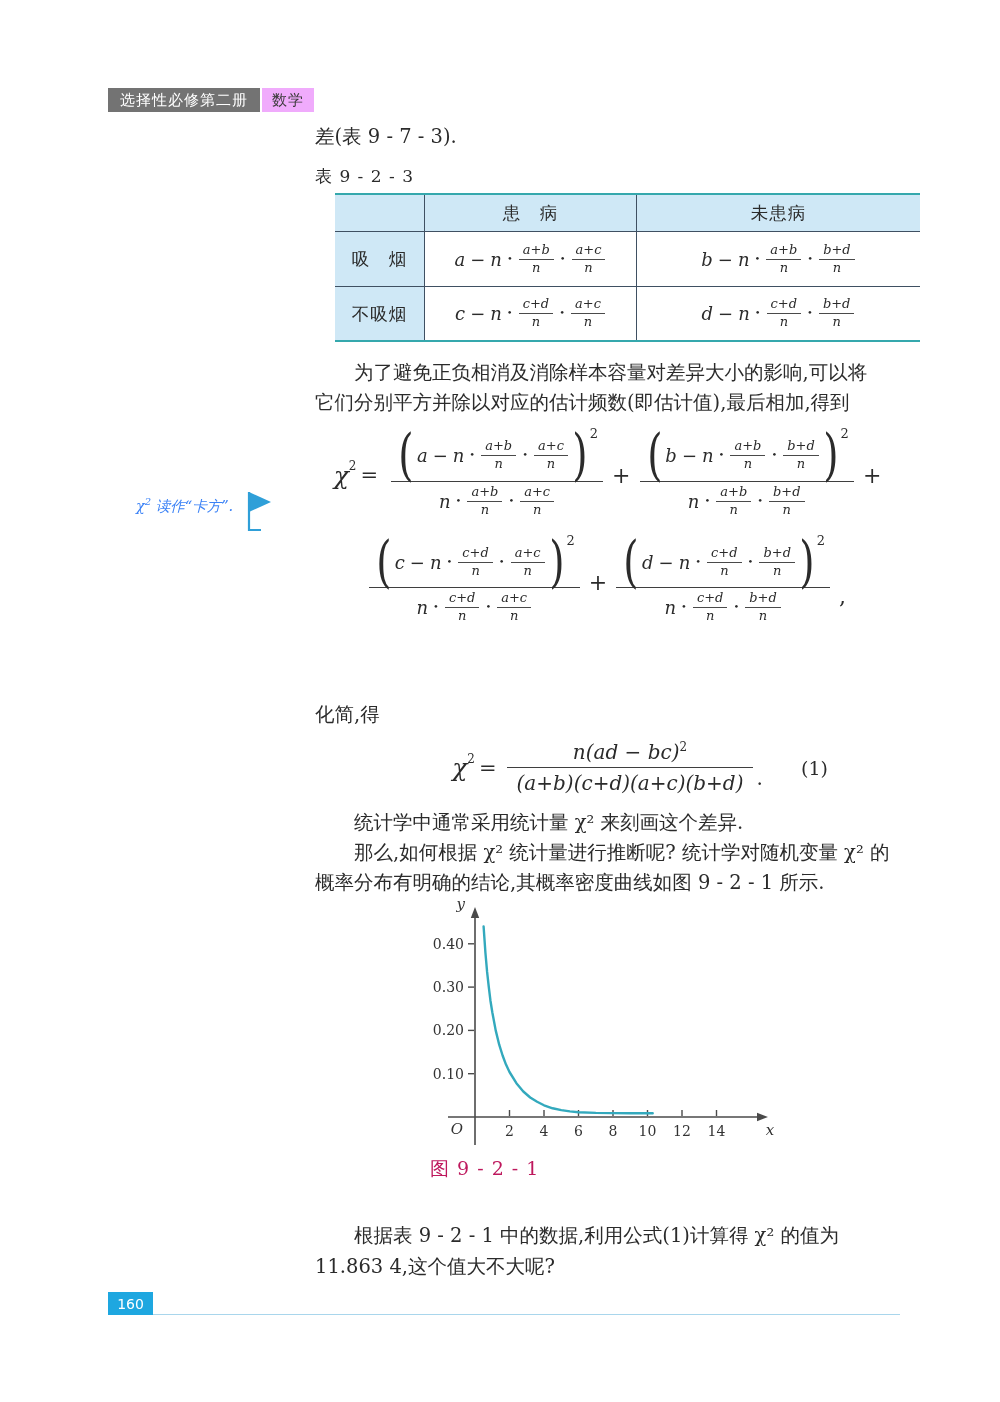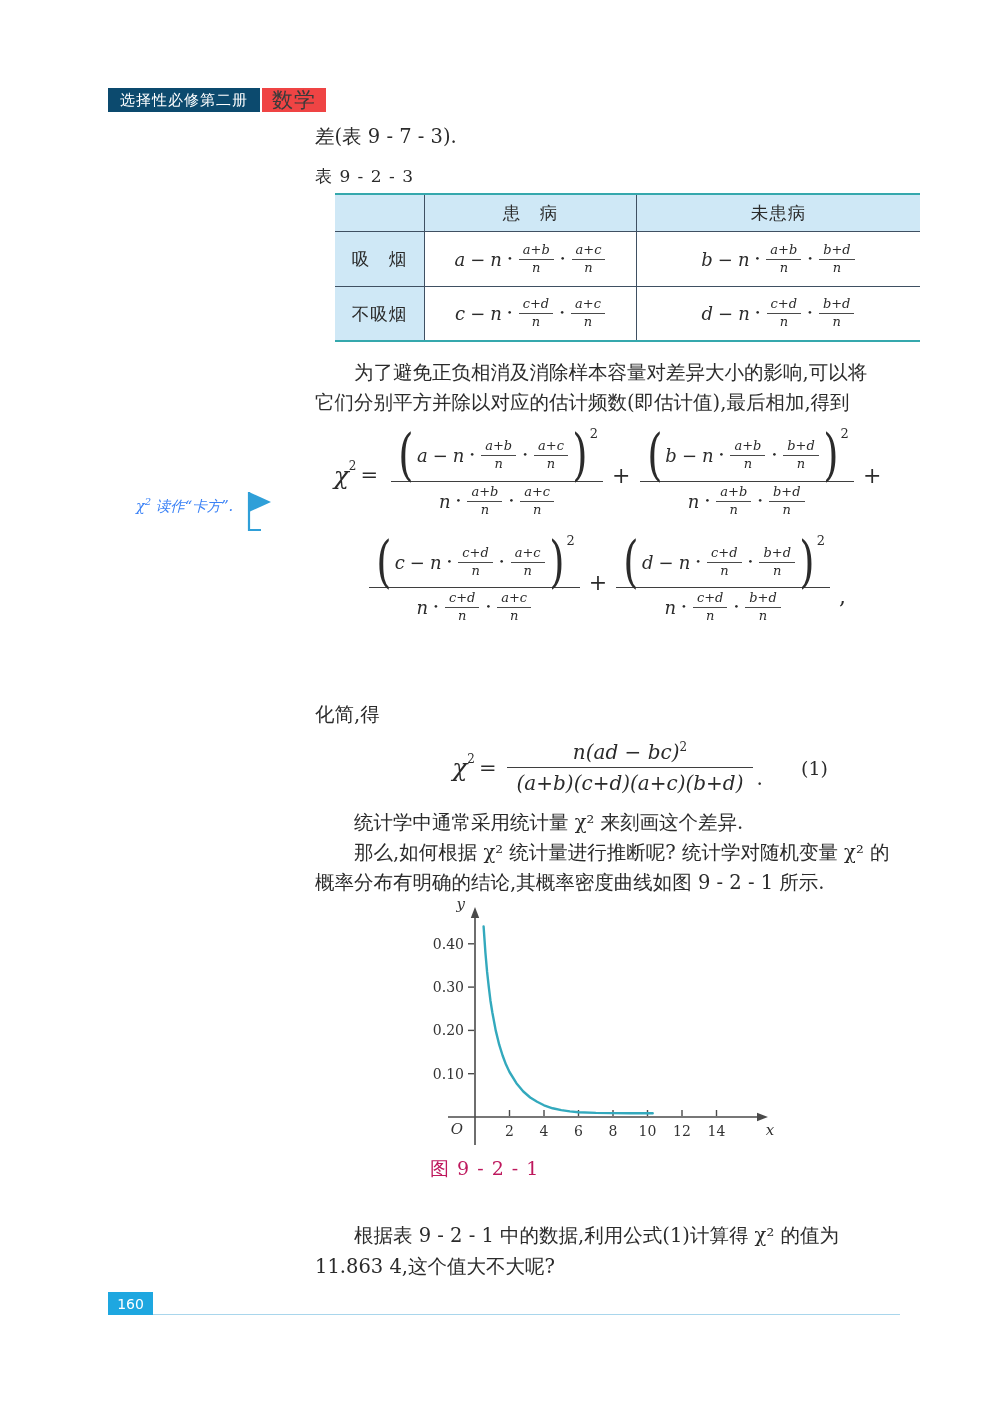--- a/index.html
+++ b/index.html
@@ -1,22 +1,22 @@
 <!DOCTYPE html>
 <html><head>
 <meta charset="utf-8">
 <style>
   html,body{margin:0;padding:0;background:#e8e8e8;}
   .page{position:relative;width:1000px;height:1402px;background:#ffffff;margin:0 auto;
         font-family:"DejaVu Serif","Liberation Serif",serif;color:#2b2b2b;overflow:hidden;}
 
   
   .hdr{position:absolute;left:108px;top:88px;display:flex;}
-  .hdr .book{background:#0c4a6e;color:#fff;font-size:15px;line-height:24px;padding:0 12px;letter-spacing:1px;}
-  .hdr .subj{background:#ef4444;color:#3a3a3a;font-size:21px;line-height:24px;padding:0 10px;margin-left:2px;letter-spacing:1px;}
+  .hdr .book{background:#737373;color:#fff;font-size:15px;line-height:24px;padding:0 12px;letter-spacing:1px;}
+  .hdr .subj{background:#f0abfc;color:#3a3a3a;font-size:15px;line-height:24px;padding:0 10px;margin-left:2px;letter-spacing:1px;}
 
   .bodytext{font-size:19.5px;line-height:30px;}
   .intro{position:absolute;left:315px;top:122px;}
 
   
   .tbl-title{position:absolute;left:315px;top:165px;width:585px;font-size:17px;letter-spacing:1px;}
   .tbl{position:absolute;left:315px;top:193px;width:585px;border-top:2.5px solid #35a8ad;border-bottom:2.5px solid #35a8ad;
        display:grid;grid-template-columns:89px 212px 284px;grid-template-rows:36px 55px 54px;margin-left:20px;}
   .tbl .c{display:flex;align-items:center;justify-content:center;}
   .tbl .blue{background:#cfe8f6;}

